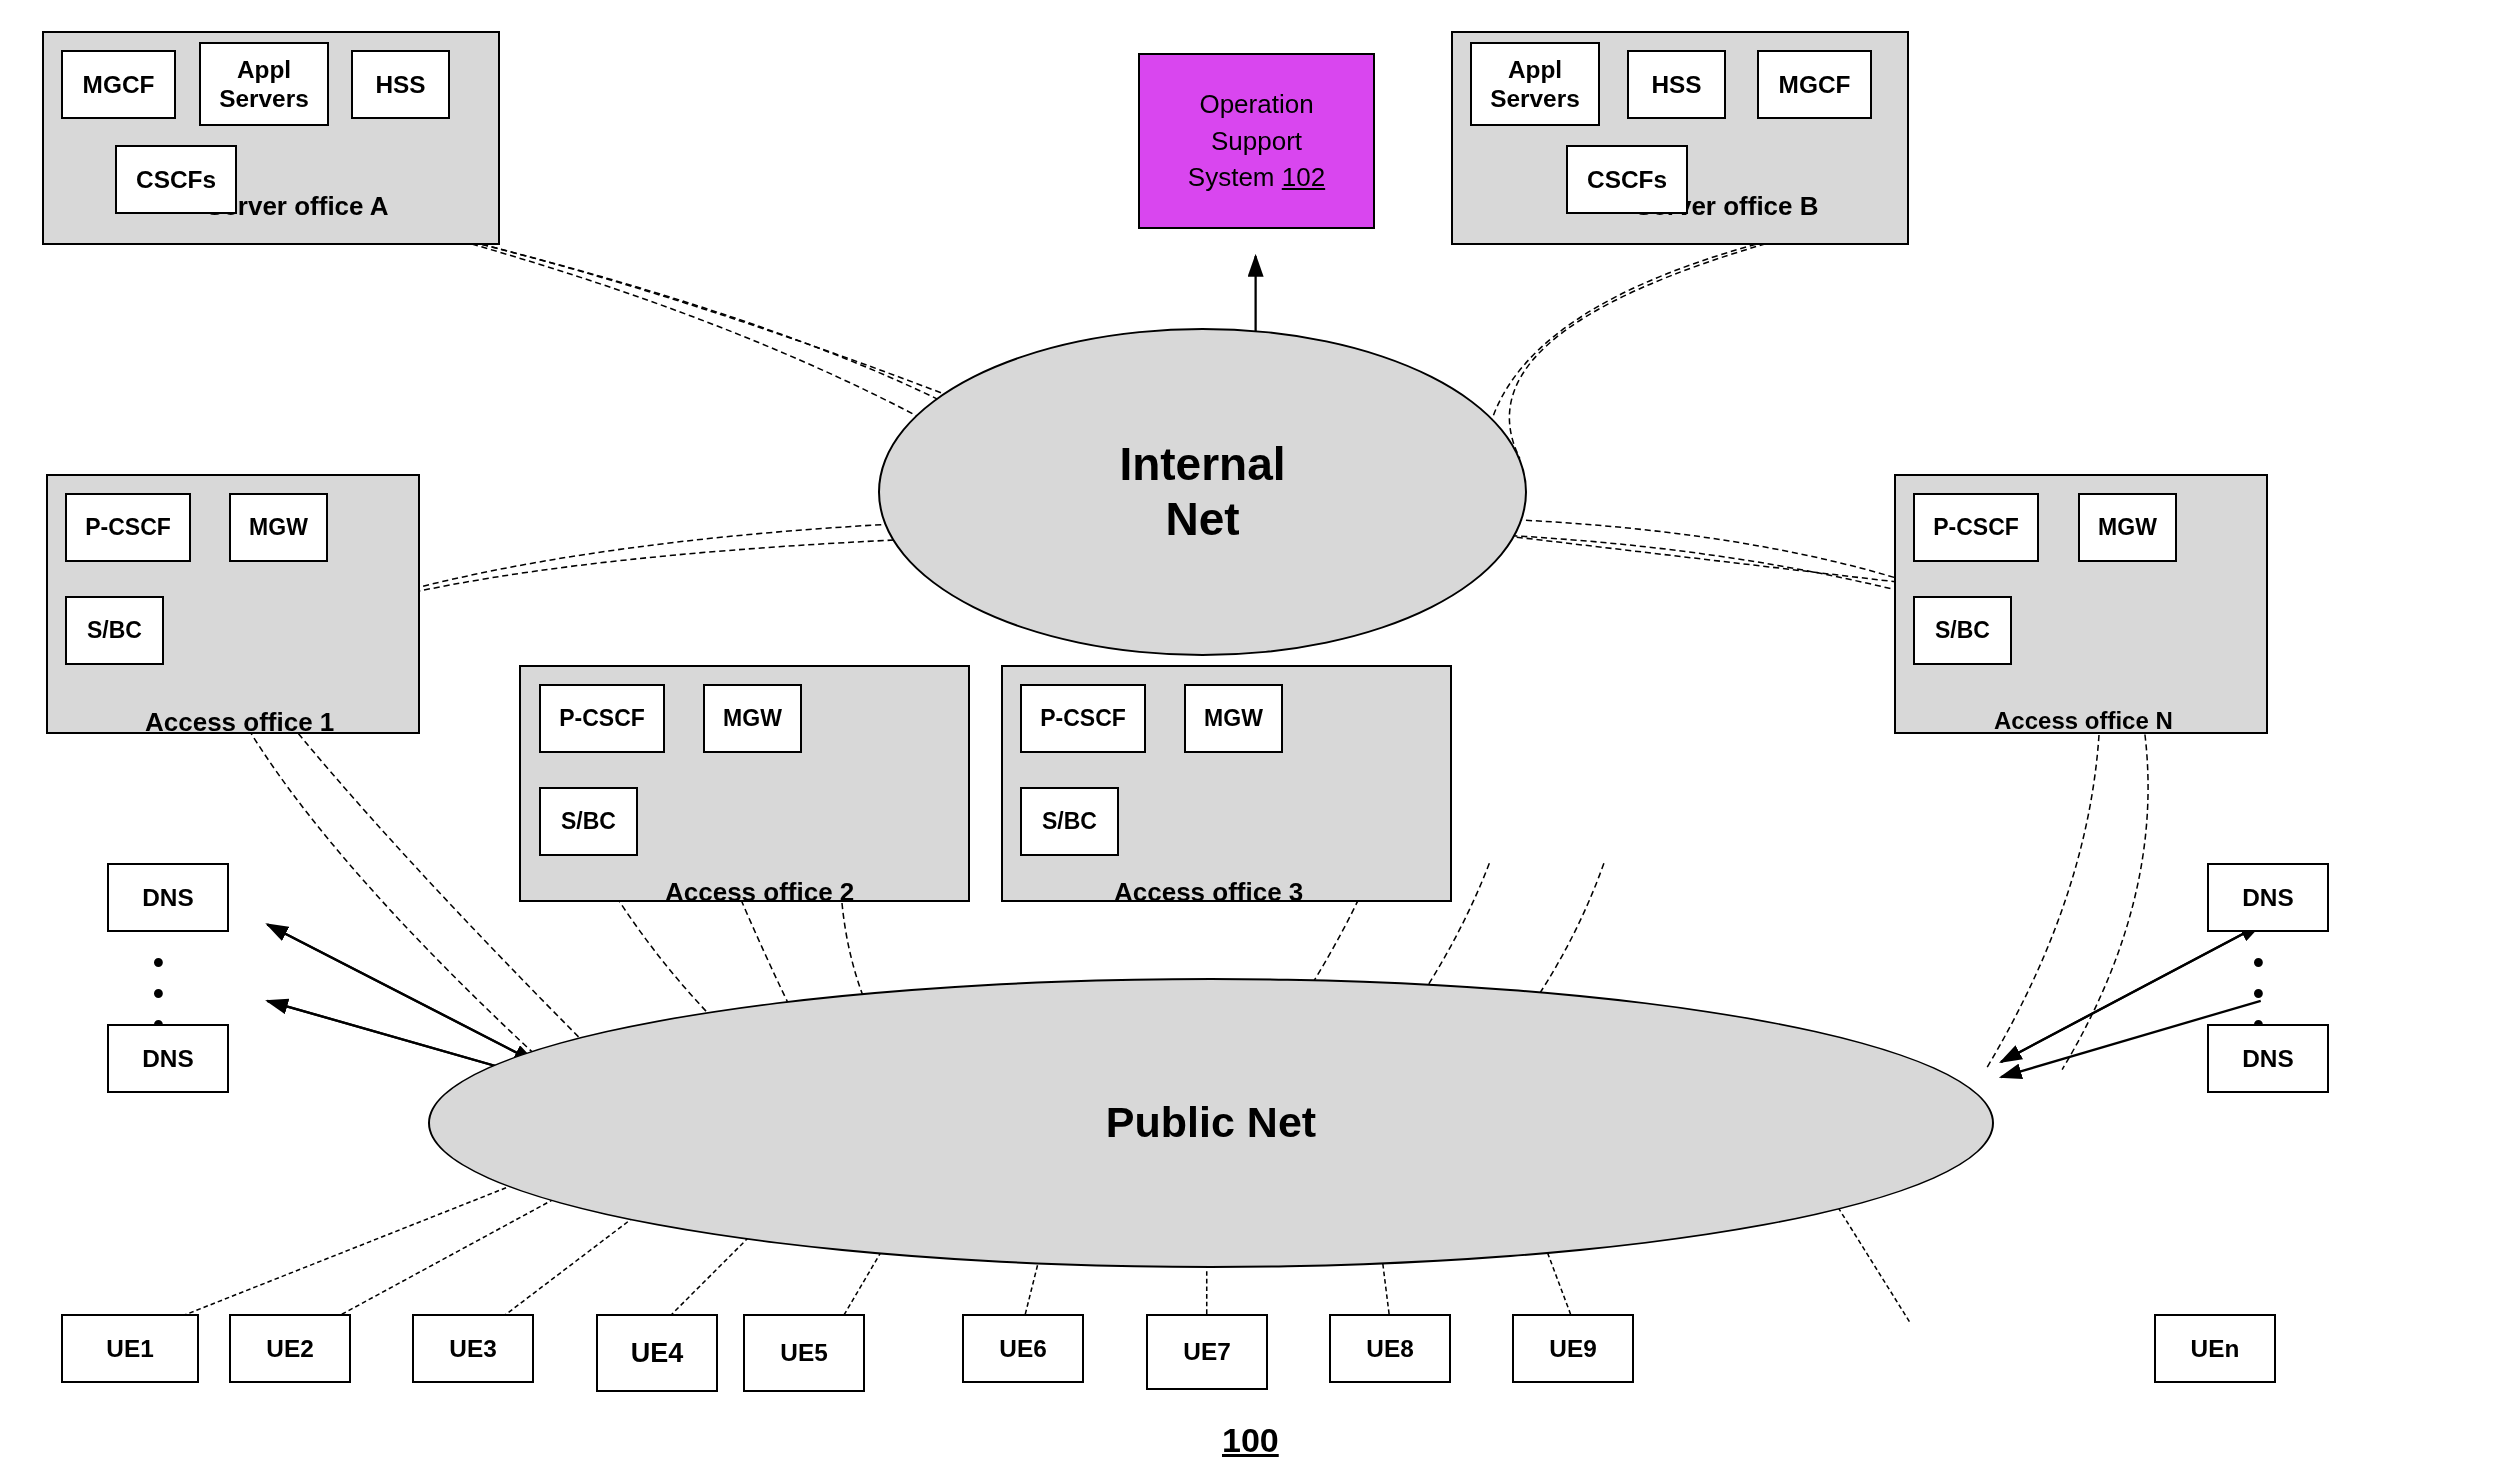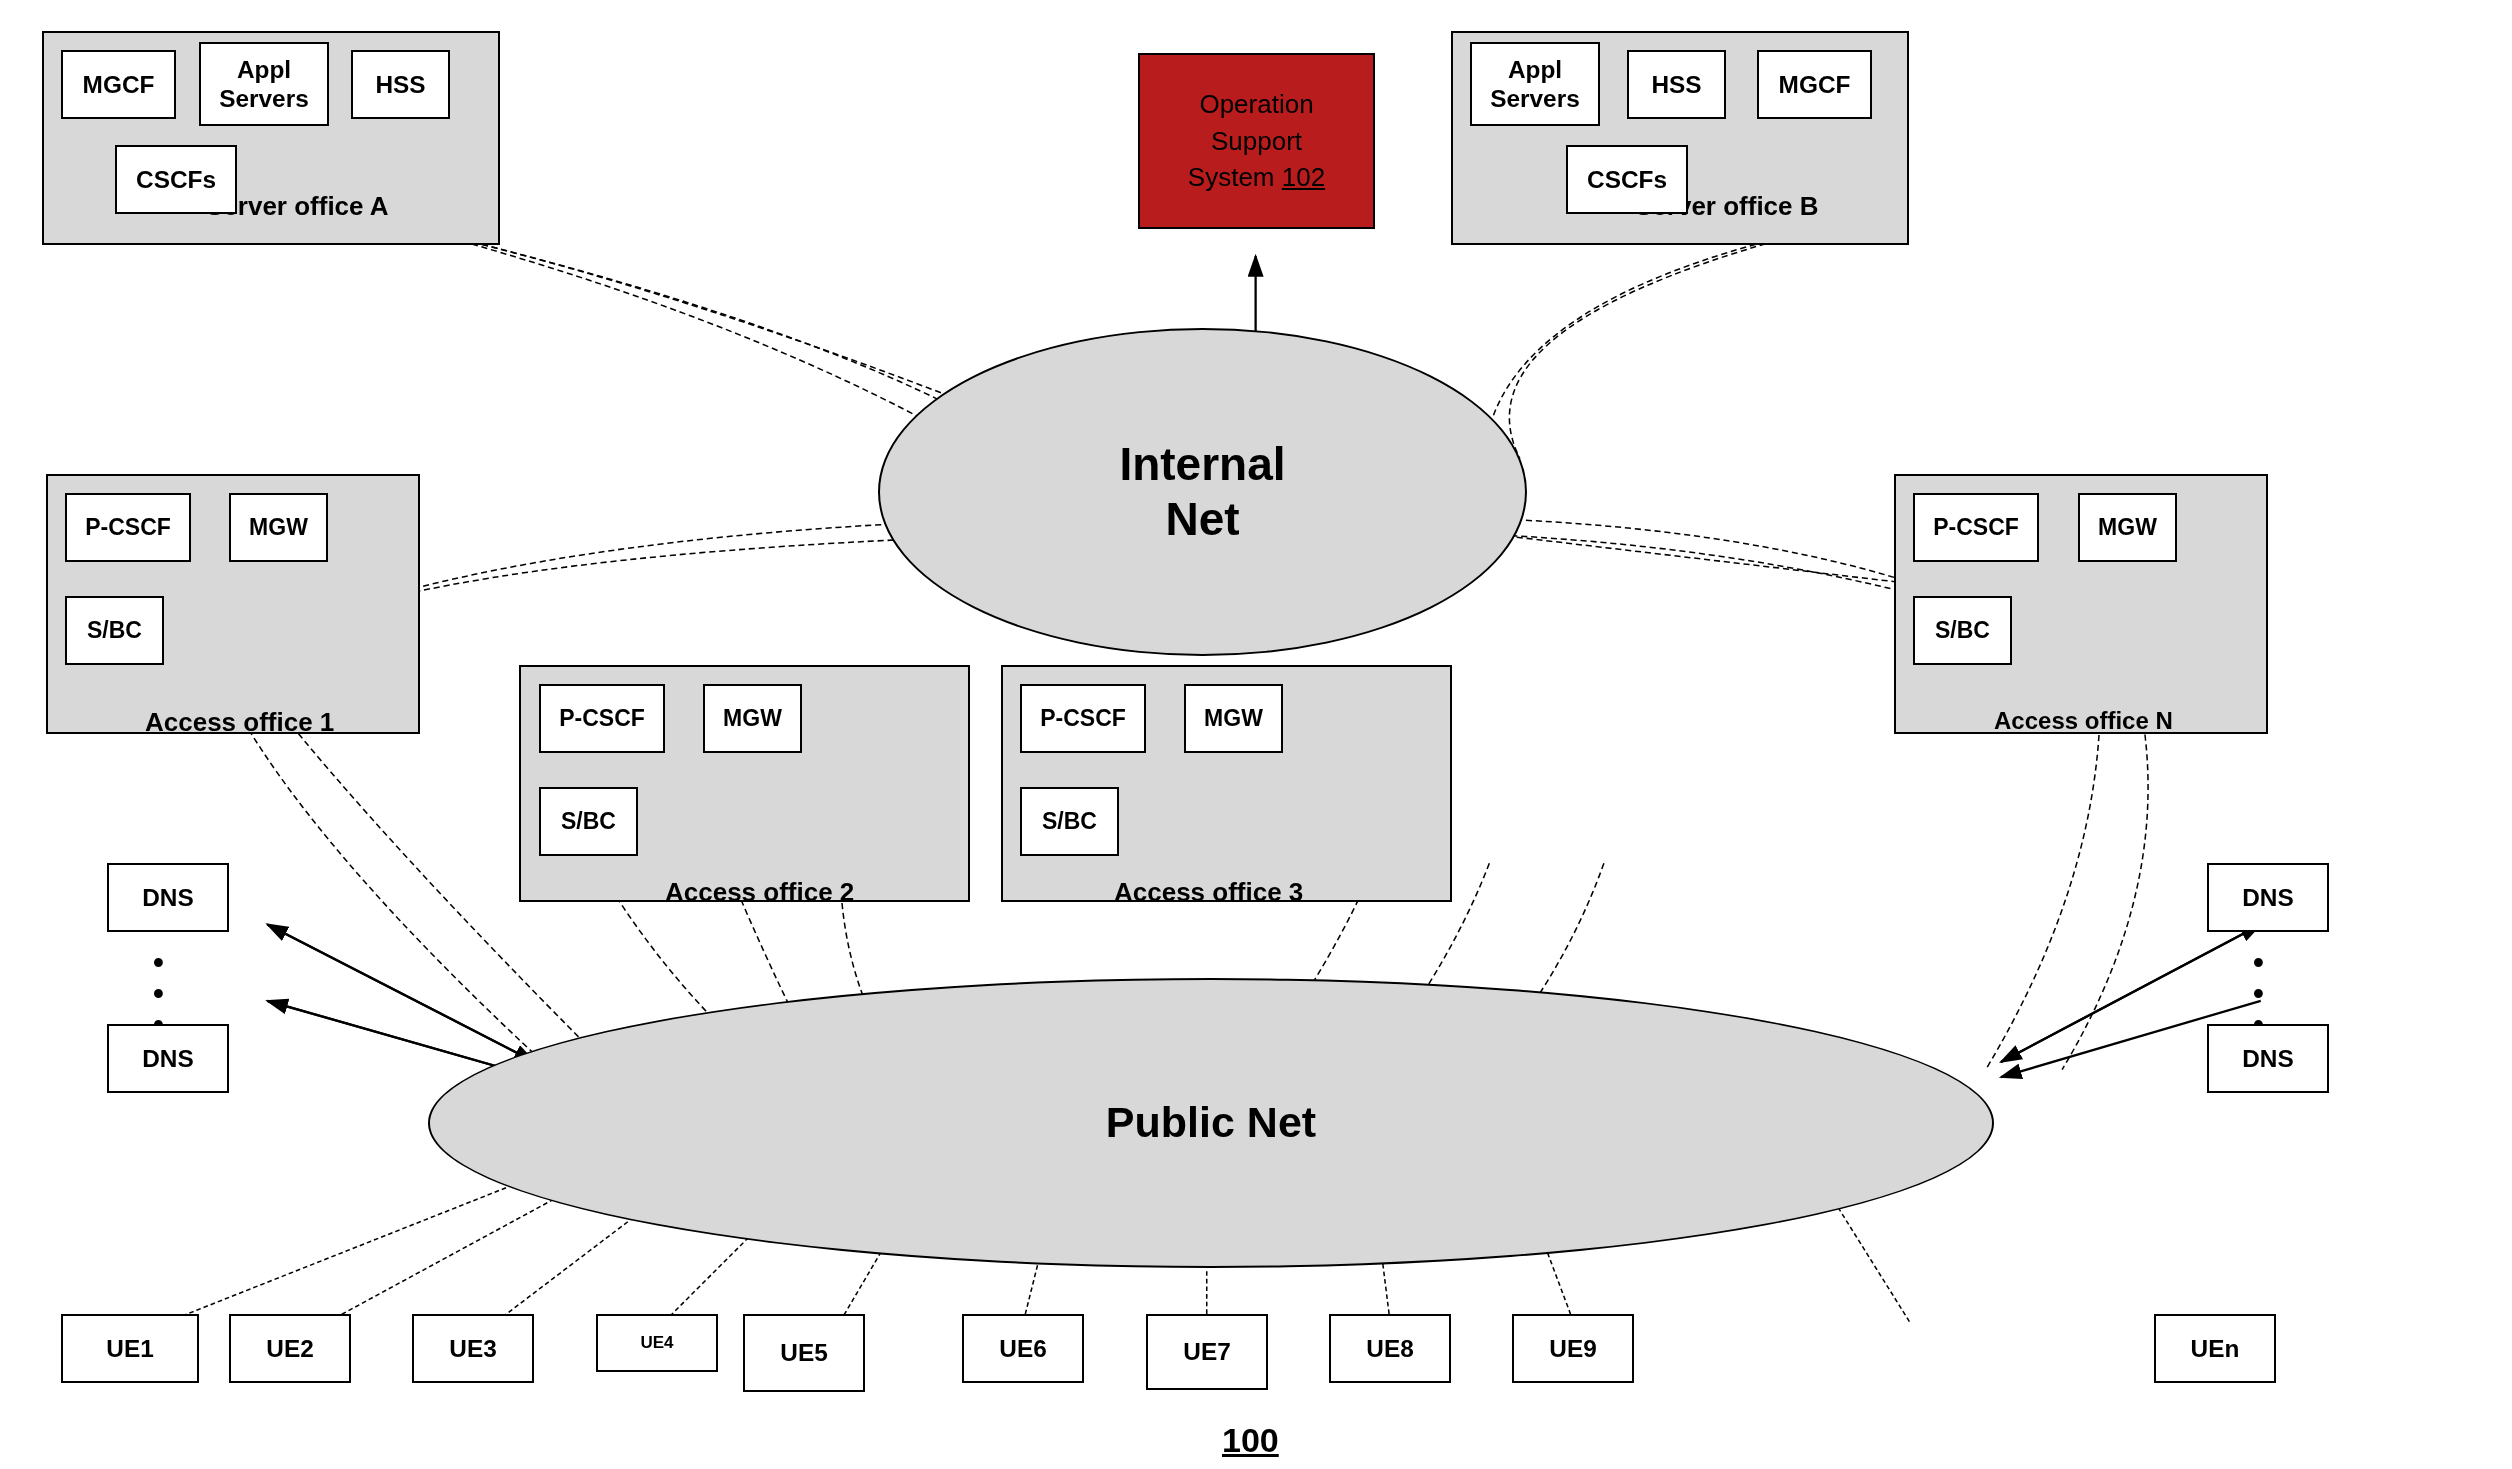--- a/index.html
+++ b/index.html
@@ -48,21 +48,21 @@
       font-size: 46px;
       font-weight: bold;
     }
     .net-label {
       text-align: center;
       line-height: 1.2;
     }
     .oss-box {
       position: absolute;
       border: 2.3px solid #000;
-      background: #b91c1c;
+      background: #d946ef;
       display: flex;
       align-items: center;
       justify-content: center;
       text-align: center;
       font-size: 26px;
       line-height: 1.3;
     }
     .diagram-label {
       position: absolute;
       font-size: 34px;
@@ -239,21 +239,21 @@
   <div class="dots" style="left:2253px; top:947px; font-size:31px;">•<br>•<br>•</div>
 
   <div class="box" style="left:2207px; top:1024px; width:122px; height:69px; font-size:24.4px;">DNS</div>
 
   <div class="box" style="left:61px; top:1314px; width:138px; height:69px; font-size:24.4px;">UE1</div>
 
   <div class="box" style="left:229px; top:1314px; width:122px; height:69px; font-size:24.4px;">UE2</div>
 
   <div class="box" style="left:412px; top:1314px; width:122px; height:69px; font-size:24.4px;">UE3</div>
 
-  <div class="box" style="left:596px; top:1314px; width:122px; height:58px; font-size:17px;">UE4</div>
+  <div class="box" style="left:596px; top:1314px; width:122px; height:78px; font-size:27px;">UE4</div>
 
   <div class="box" style="left:743px; top:1314px; width:122px; height:78px; font-size:24.4px;">UE5</div>
 
   <div class="box" style="left:962px; top:1314px; width:122px; height:69px; font-size:24.4px;">UE6</div>
 
   <div class="box" style="left:1146px; top:1314px; width:122px; height:76px; font-size:24.4px;">UE7</div>
 
   <div class="box" style="left:1329px; top:1314px; width:122px; height:69px; font-size:24.4px;">UE8</div>
 
   <div class="box" style="left:1512px; top:1314px; width:122px; height:69px; font-size:24.4px;">UE9</div>

